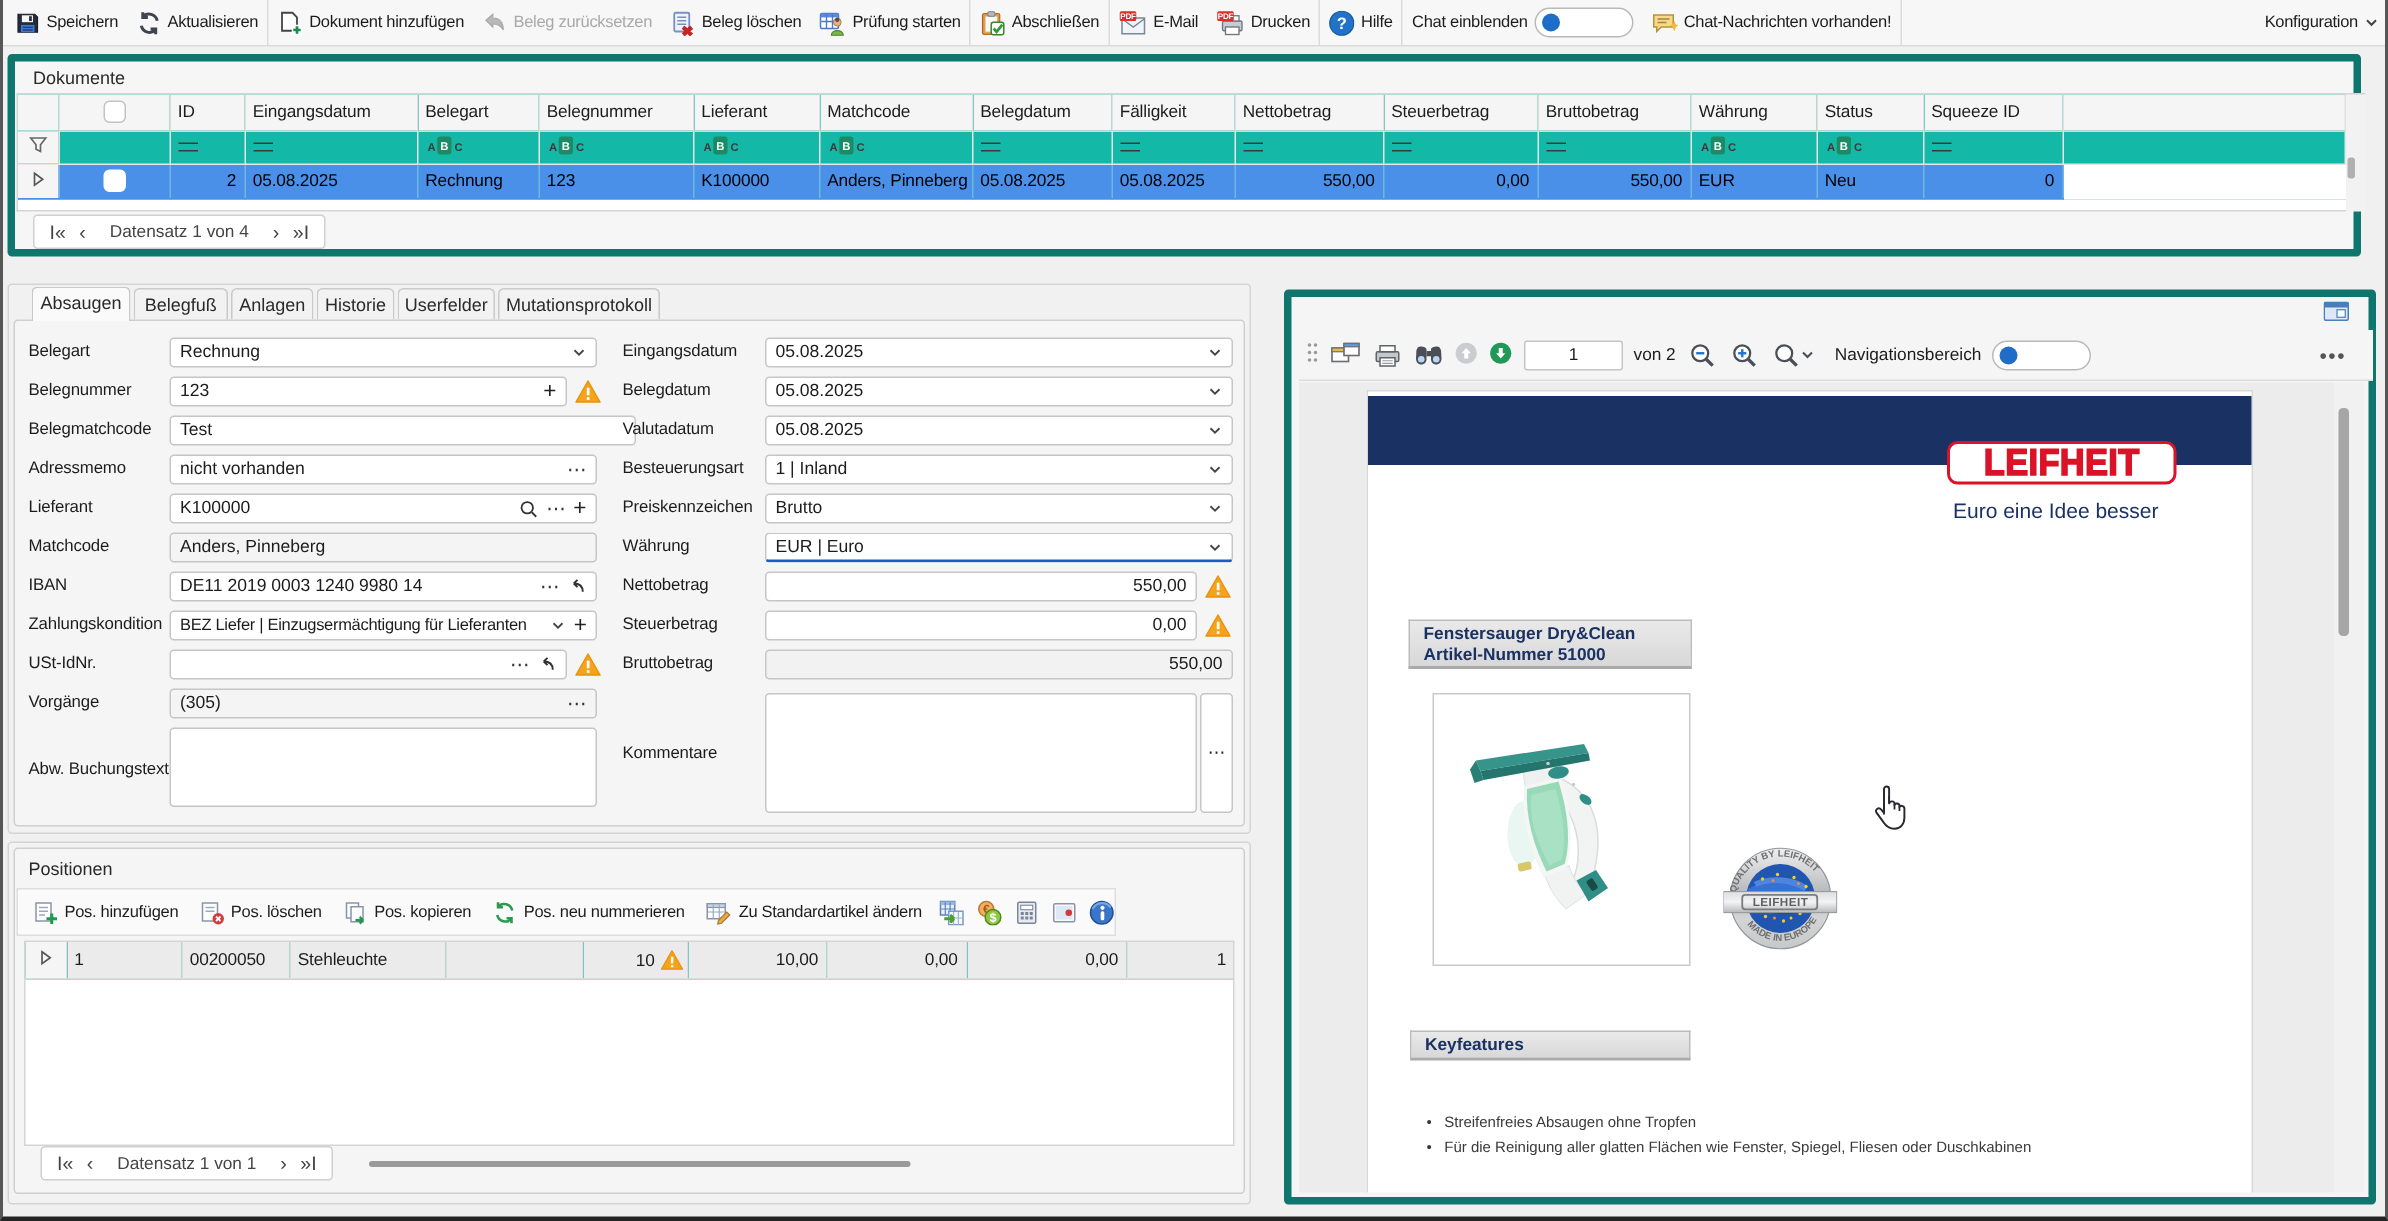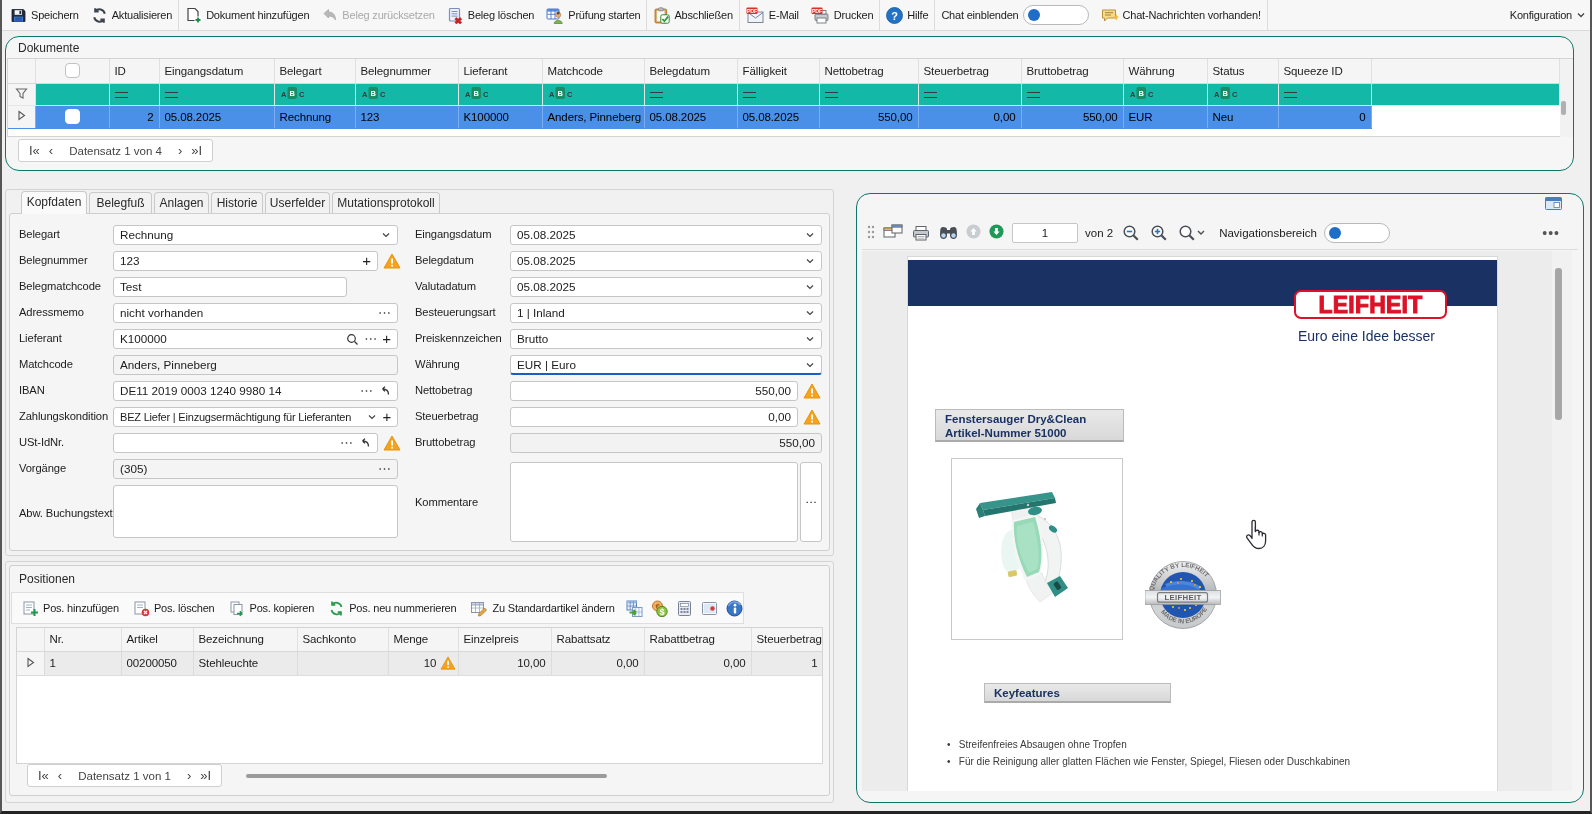--- a/index.html
+++ b/index.html
@@ -9,21 +9,21 @@
 #winborder { position:absolute; left:0; top:0; width:1592px; height:814px; border-left:2px solid #565656; border-right:2px solid #565656; border-bottom:3px solid #242424; pointer-events:none; z-index:50; }
 
 #tb { position:absolute; left:0; top:0; width:1592px; height:31px; background:#f7f7f7; border-bottom:1px solid #dadada; display:flex; align-items:center; z-index:5; padding-left:4px; }
 .tbb { display:flex; align-items:center; gap:4px; padding:0 6px; height:30px; white-space:nowrap; font-size:11px; letter-spacing:-0.2px; }
 .tbb.dis { color:#a9a9a9; }
 .tsep { width:1px; height:30px; background:#dcdcdc; }
 .spring { flex:1; }
 .toggle { width:66px; height:20px; border:1px solid #b9b9b9; border-radius:10px; background:#fff; position:relative; }
 .toggle .dot { position:absolute; left:4px; top:3px; width:12px; height:12px; border-radius:50%; background:#1e6ec8; }
 
-.panel { position:absolute; background:#f6f6f6; border:1px solid #0f766e; border-radius:14px; }
+.panel { position:absolute; background:#f6f6f6; border:5px solid #0f766e; border-radius:3px; }
 .ptitle { font-size:12px; color:#2a2a2a; }
 
 table.grid { border-collapse:collapse; table-layout:fixed; background:#14b8a6; }
 .grid td { border-right:1px solid #e6e6e6; border-bottom:1px solid #e6e6e6; padding:0 5px; overflow:hidden; white-space:nowrap; font-size:11.5px; letter-spacing:-0.1px; }
 .grid tr.hdr td { background:#f5f5f5; border-right:1px solid #e0e0e0; border-bottom:1px solid #d8d8d8; color:#1c1c1c; }
 .grid tr.sel td { background:#4a8fe8; border-right:1px solid #79aeef; border-bottom:1px solid #4a8fe8; color:#000; }
 .grid tr.selgray td { background:#ebebeb; border-right:1px solid #dcdcdc; border-bottom:1px solid #dcdcdc; }
 .grid td.num { text-align:right; }
 .grid td.ind { background:#f5f5f5; border-right:1px solid #e0e0e0; padding:0; text-align:center; }
 .abc { display:inline-block; vertical-align:middle; }
@@ -287,21 +287,21 @@
   </div>
 </div>
 
 <div class="abs" style="left:5px;top:189px;width:829px;height:367px;background:#f1f1f1;border:1px solid #d4d4d4;border-radius:3px;"></div>
 <div class="abs" style="left:9px;top:213px;width:821px;height:338px;background:#f5f5f5;border:1px solid #cfcfcf;border-radius:3px;z-index:1;"></div>
 <div class="tab" style="left:89px;width:63px;">Belegfuß</div>
 <div class="tab" style="left:154px;width:55px;">Anlagen</div>
 <div class="tab" style="left:211px;width:52px;">Historie</div>
 <div class="tab" style="left:265px;width:65px;">Userfelder</div>
 <div class="tab" style="left:332px;width:108px;">Mutationsprotokoll</div>
-<div class="tab active" style="left:21px;width:66px;background:#fafafa;border-color:#c9c9c9;">Kopfdaten</div>
+<div class="tab active" style="left:21px;width:66px;background:#fafafa;border-color:#c9c9c9;">Absaugen</div>
 <div id="formpanel" class="abs" style="left:5px;top:213px;width:829px;height:342px;z-index:2;">
 
   <div class="lbl" style="left:14px;top:15px;">Belegart</div>
   <div class="lbl" style="left:14px;top:41px;">Belegnummer</div>
   <div class="lbl" style="left:14px;top:67px;">Belegmatchcode</div>
   <div class="lbl" style="left:14px;top:93px;">Adressmemo</div>
   <div class="lbl" style="left:14px;top:119px;">Lieferant</div>
   <div class="lbl" style="left:14px;top:145px;">Matchcode</div>
   <div class="lbl" style="left:14px;top:171px;">IBAN</div>
   <div class="lbl" style="left:14px;top:197px;">Zahlungskondition</div>
@@ -319,21 +319,21 @@
     </div>
   <div class="fld" style="left:108px;top:38px;width:265px;">
       <span class="v">123</span>
       <span class="fbtn" style="font-size:15px;color:#222;">+</span>
     </div>
   <div class="warn" style="left:378px;top:40px;"><svg width="18" height="16" viewBox="0 0 18 16">
         <path d="M9 1 L17 15 H1 Z" fill="#f5a31d" stroke="#e8940a" stroke-width="1" stroke-linejoin="round"></path>
         <rect x="8.2" y="5.5" width="1.8" height="5" fill="#fff"></rect>
         <rect x="8.2" y="11.8" width="1.8" height="1.8" fill="#fff"></rect>
       </svg></div>
-  <div class="fld" style="left:108px;top:64px;width:234px;">
+  <div class="fld" style="left:108px;top:64px;width:311px;">
       <span class="v">Test</span>
     </div>
   <div class="fld" style="left:108px;top:90px;width:285px;">
       <span class="v">nicht vorhanden</span>
       <span class="fbtn">⋯</span>
     </div>
   <div class="fld" style="left:108px;top:116px;width:285px;">
       <span class="v">K100000</span>
       <span class="fbtn">
         <svg width="13" height="13" viewBox="0 0 13 13">
@@ -583,32 +583,20 @@
           <col style="width:72px">
           <col style="width:104px">
           <col style="width:91px">
           <col style="width:70px">
           <col style="width:93px">
           <col style="width:93px">
           <col style="width:107px">
           <col style="width:72px">
         </colgroup>
       <tbody>
-          <tr class="hdr" style="height:23px;">
-        <td class="ind"></td>
-        <td>Nr.</td>
-            <td>Artikel</td>
-            <td>Bezeichnung</td>
-            <td>Sachkonto</td>
-            <td>Menge</td>
-            <td>Einzelpreis</td>
-            <td>Rabattsatz</td>
-            <td>Rabattbetrag</td>
-            <td>Steuerbetrag</td>
-      </tr>
       <tr class="selgray" style="height:24px;">
         <td class="ind" style="background:#f5f5f5;"><svg width="11" height="11" viewBox="0 0 11 11">
                 <path d="M3 1.5 L8.5 5.5 L3 9.5 Z" fill="none" stroke="#555" stroke-width="1.1"></path>
               </svg></td>
         <td>1</td>
             <td>00200050</td>
             <td>Stehleuchte</td>
             <td></td>
         <td class="num" style="padding:0 2px;">10 <svg style="vertical-align:-3px;" width="16" height="14" viewBox="0 0 18 16">
                 <path d="M9 1 L17 15 H1 Z" fill="#f5a31d" stroke="#e8940a" stroke-width="1" stroke-linejoin="round"></path>
@@ -793,21 +781,21 @@
         </svg>
       </div>
 
       <div class="abs" style="left:334px;top:260px;">
         <svg width="27" height="34" viewBox="0 0 27 34">
           <path d="M10,21.5 L10,5 C10,2.8 13.4,2.8 13.4,5 L13.4,14.5 L13.6,14.5 C13.6,12.8 17,12.8 17,14.8 L17,15.6 C17.2,14.2 20.3,14.3 20.3,16.2 L20.3,17 C20.6,15.8 23.6,16 23.6,18 L23.6,24 C23.6,28.5 21,31.5 17,31.5 C13.4,31.5 11.5,30 9.4,26.8 L5,20.8 C3.6,18.8 6.4,16.8 8.2,18.8 L10,21 Z" fill="#fff" stroke="#2a2a33" stroke-width="1.3" stroke-linejoin="round"></path>
           <path d="M13.4,9.7 V14.6 M17,15 V18.6 M20.3,16.6 V19.6" stroke="#2a2a33" stroke-width="1.2" fill="none"></path>
         </svg>
       </div>
 
-      <div class="graybox" style="left:28px;top:426px;width:187px;height:20px;padding:3px 0 0 9px;margin-left:48px;">Keyfeatures</div>
+      <div class="graybox" style="left:28px;top:426px;width:187px;height:20px;padding:3px 0 0 9px;">Keyfeatures</div>
 
       <div class="abs" style="left:39px;top:479px;width:540px;font-size:10px;color:#3a3a3a;line-height:17px;">
         <div>•&nbsp;&nbsp; Streifenfreies Absaugen ohne Tropfen</div>
         <div>•&nbsp;&nbsp; Für die Reinigung aller glatten Flächen wie Fenster, Spiegel, Fliesen oder Duschkabinen</div>
       </div>
     </div>
   </div>
   <div class="abs" style="left:695px;top:57px;width:20px;height:540px;background:#f1f1f1;"></div>
   <div class="abs" style="left:698px;top:74px;width:7px;height:152px;background:#a6a6a6;border-radius:3px;"></div>
 </div>

